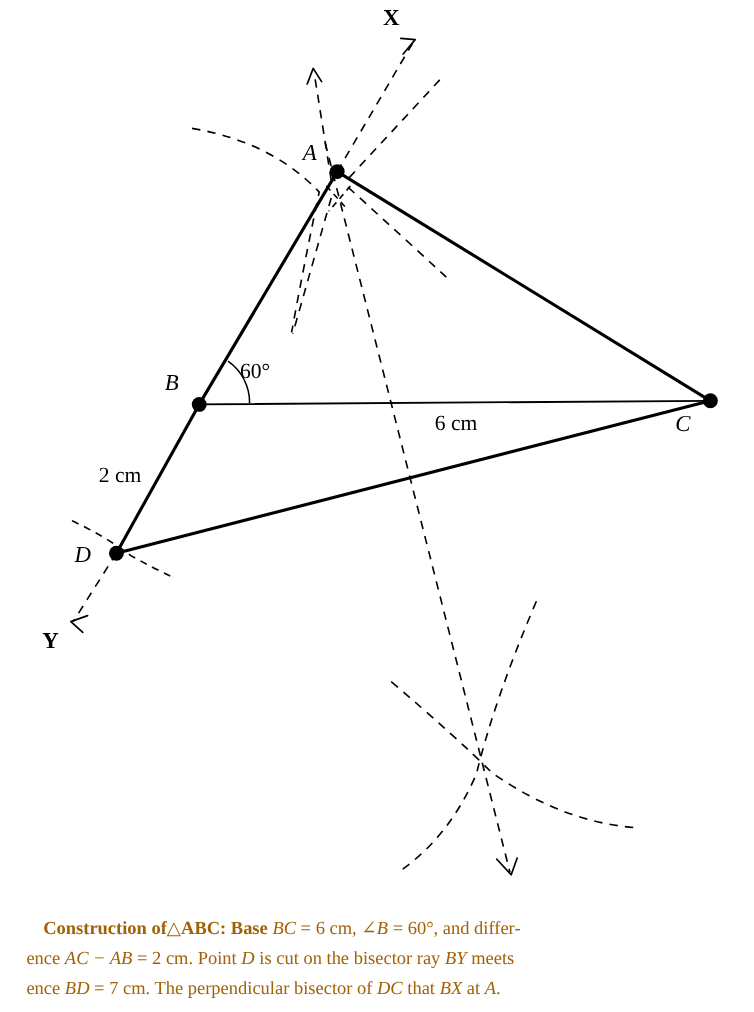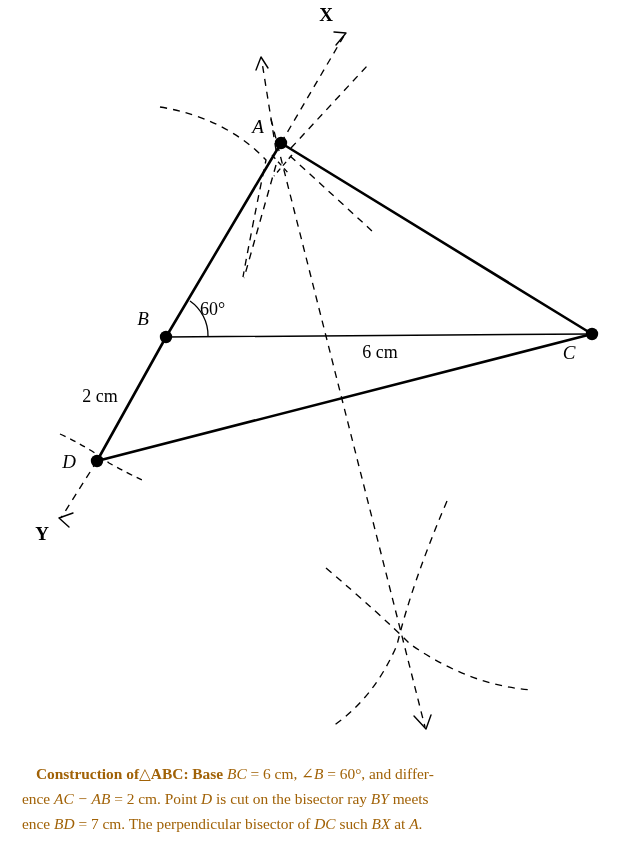--- a/index.html
+++ b/index.html
@@ -184,16 +184,16 @@
       <text class="len-label" x="380" y="358" text-anchor="middle">6 cm</text>
       <text class="len-label" x="100" y="402" text-anchor="middle">2 cm</text>
 
       <text class="angle-label" x="200" y="315" text-anchor="start">60°</text>
     </svg>
   </div>
 
   <div id="caption">
     <div class="cap-line first"><span class="bold">Construction of</span><span class="bold">△ABC</span><span class="bold">:  Base </span><span class="mit">BC</span><span> = 6 cm, ∠</span><span class="mit">B</span><span> = 60°, and differ-</span></div>
     <div class="cap-line"><span>ence </span><span class="mit">AC − AB</span><span> = 2 cm.  Point </span><span class="mit">D</span><span> is cut on the bisector ray </span><span class="mit">BY</span><span> meets</span></div>
-    <div class="cap-line"><span>ence </span><span class="mit">BD</span><span> = 7 cm.  The perpendicular bisector of </span><span class="mit">DC</span><span> such </span><span class="mit">BX</span><span> at </span><span class="mit">A</span><span>.</span></div>
+    <div class="cap-line"><span>ence </span><span class="mit">BD</span><span> = 7 cm.  The perpendicular bisector of </span><span class="mit">DC</span><span> that </span><span class="mit">BX</span><span> at </span><span class="mit">A</span><span>.</span></div>
   </div>
 
 </div>
 
 </body></html>

